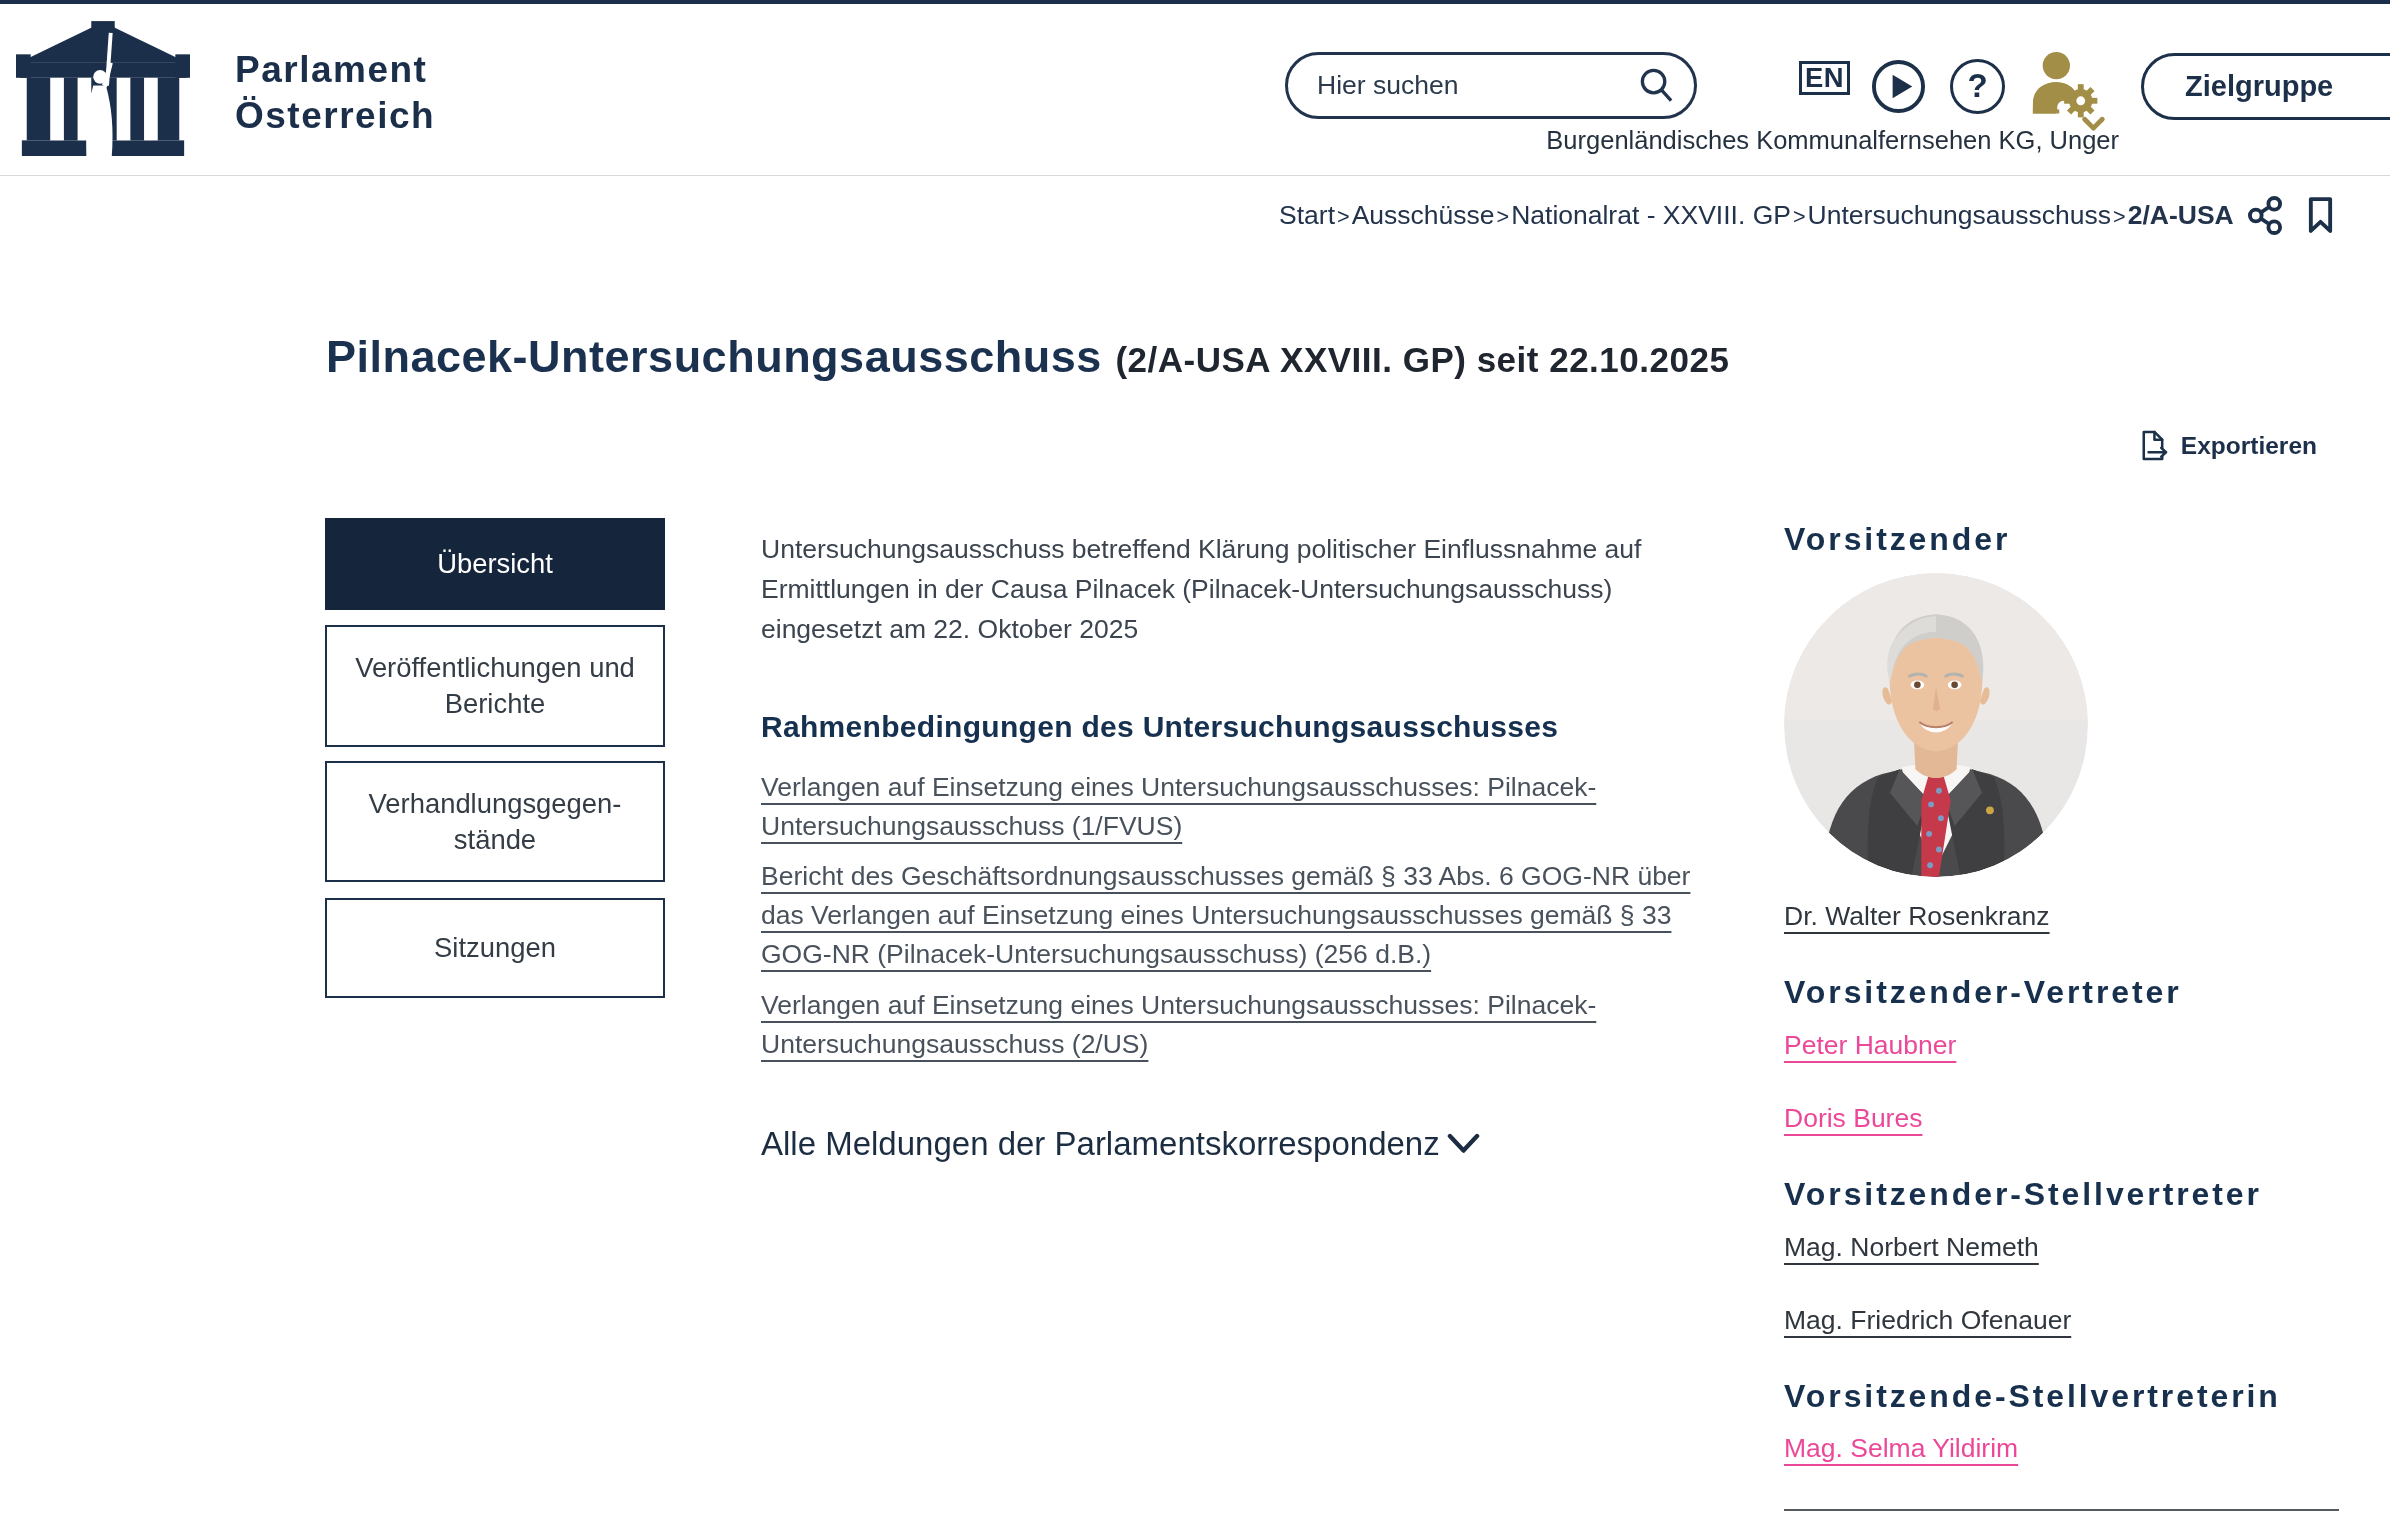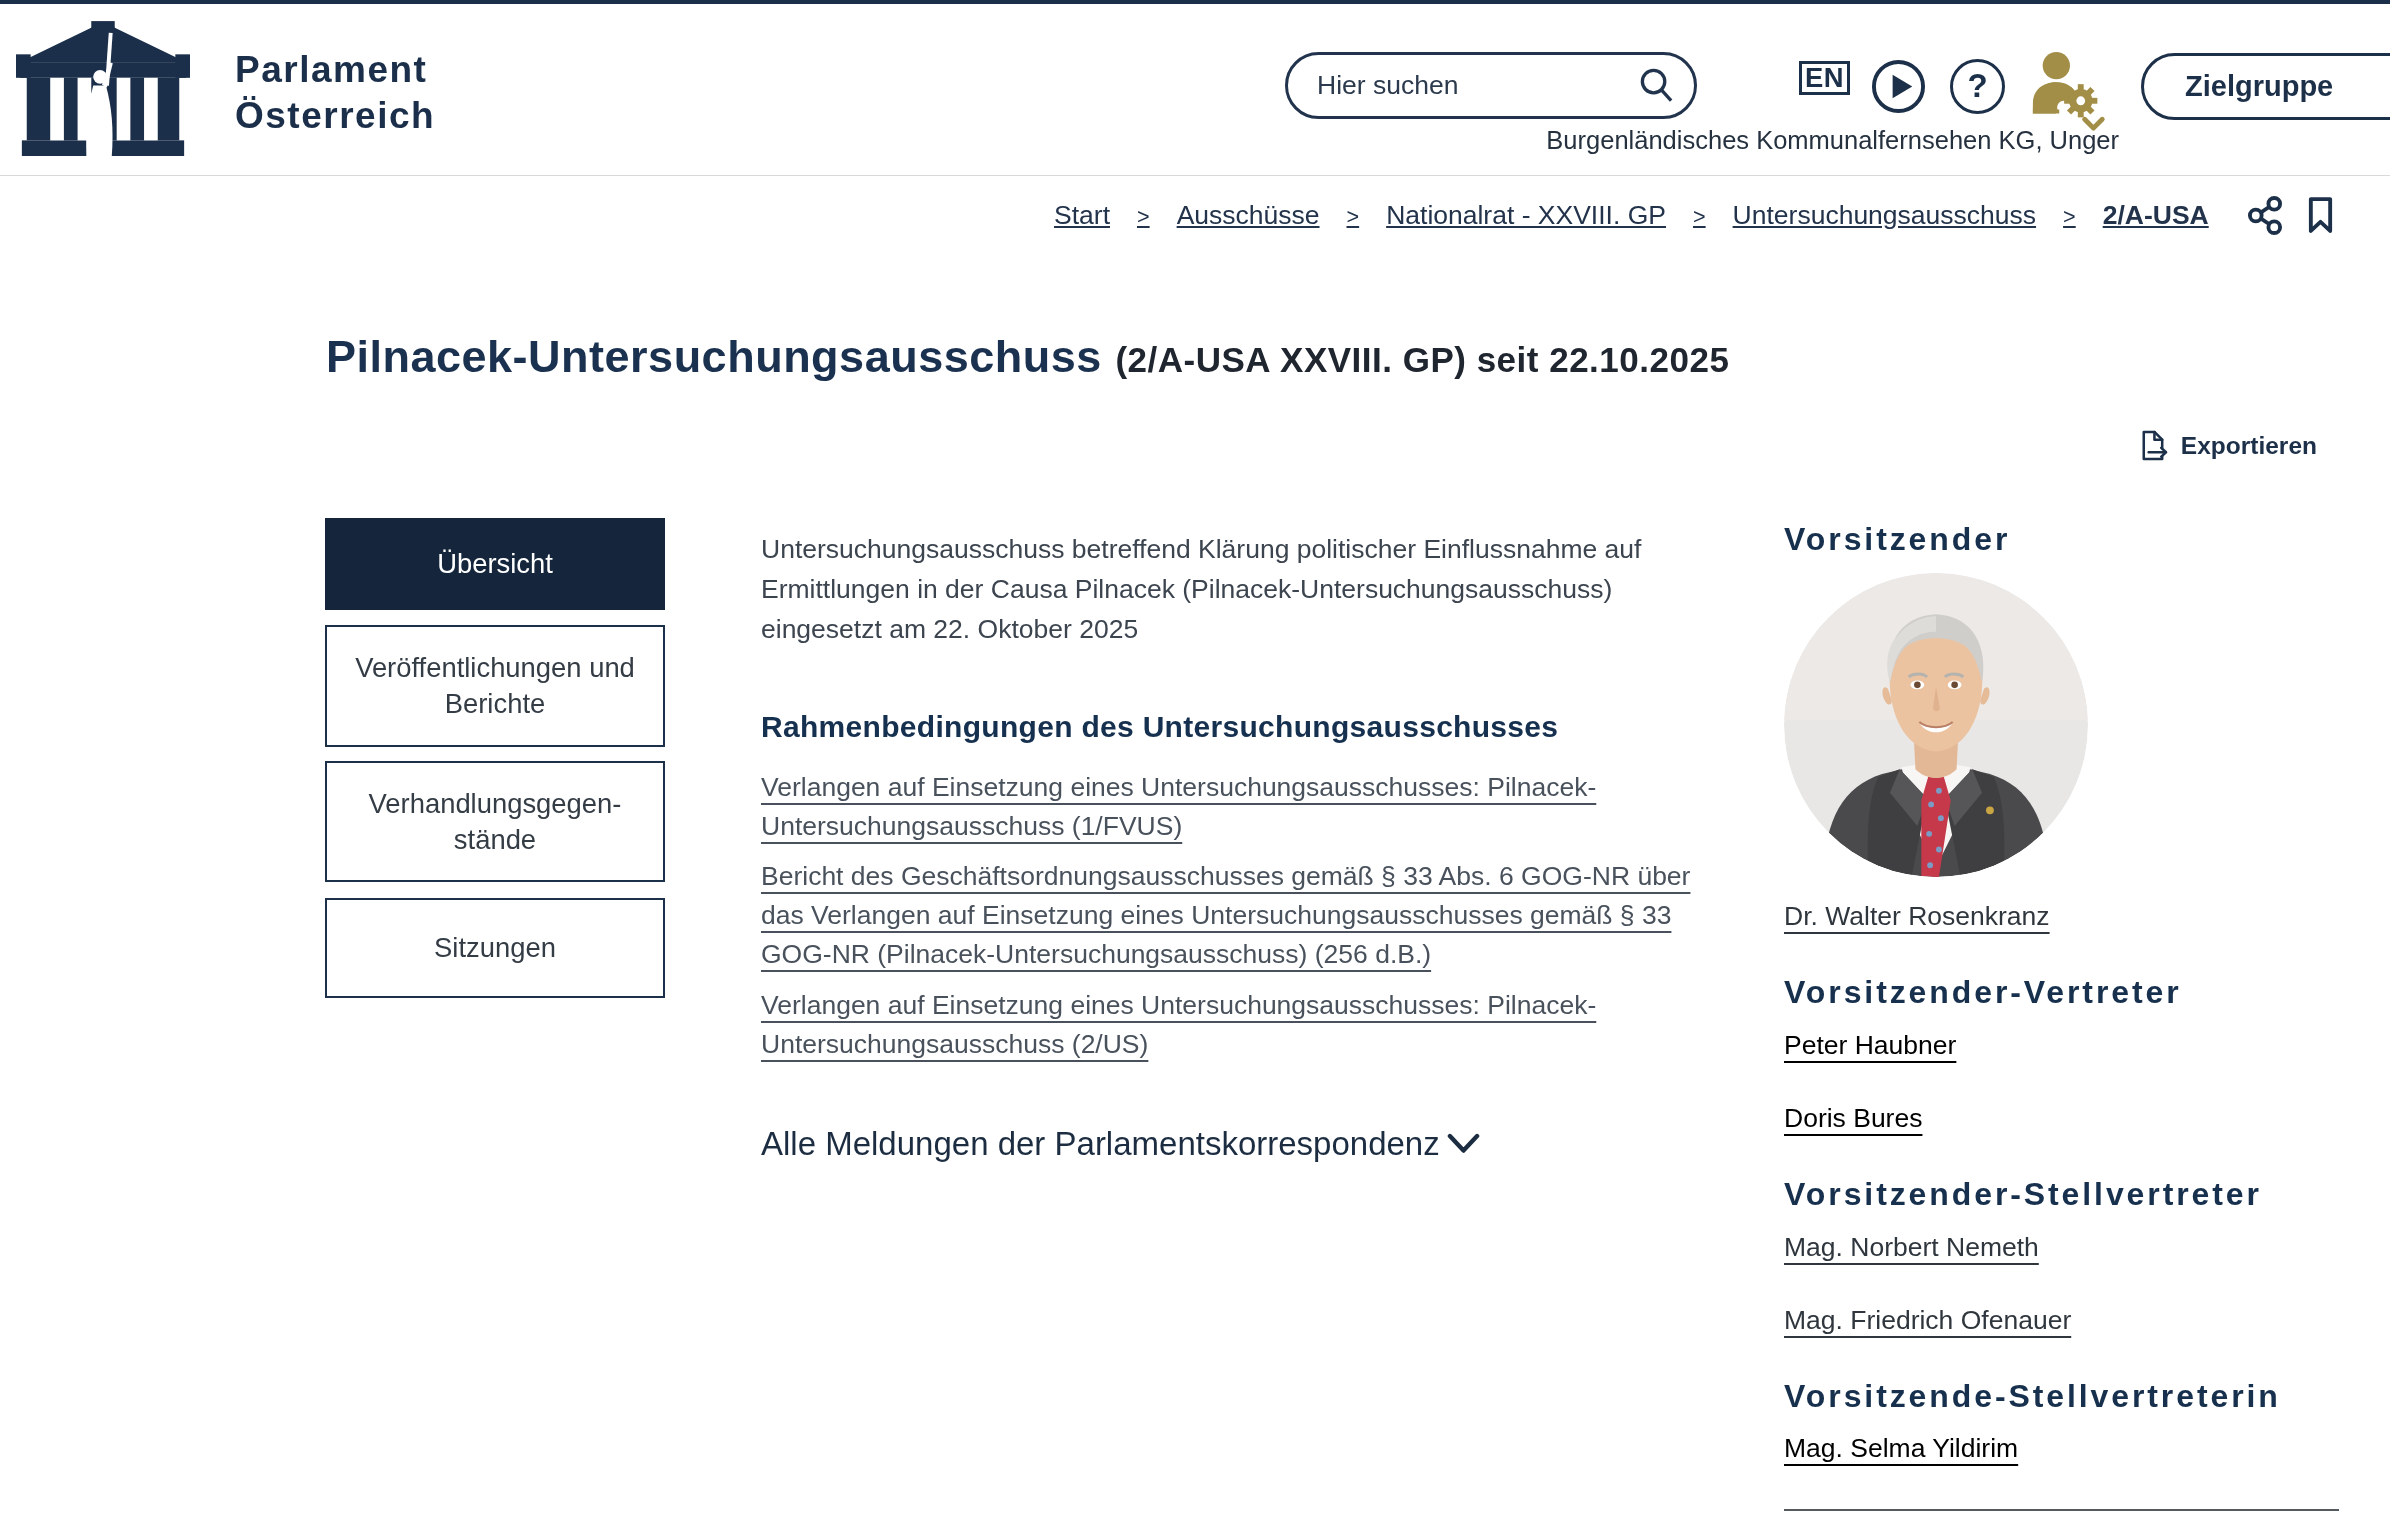--- a/index.html
+++ b/index.html
@@ -24,21 +24,21 @@
   .hdr-icon-btn { position:absolute; display:flex; align-items:center; justify-content:center; background:#fff; cursor:pointer; }
   .en-btn { left:1799px; top:57px; width:51px; height:34px; border:3.9px solid #1d3049; font-size:27.4px; font-weight:700; color:#1d3049; letter-spacing:0.5px; }
   .circle-btn { width:55px; height:55px; border:3.9px solid #1d3049; border-radius:50%; }
   .play-btn { left:1871px; top:55px; }
   .help-btn { left:1950px; top:55px; font-size:33px; font-weight:700; color:#1d3049; }
   .account-btn { left:2025px; top:45px; width:90px; height:84px; border:none; }
   .zielgruppe { position:absolute; left:2141px; top:49px; width:304px; height:67px; border:3.9px solid #1d3049; border-radius:37px; display:flex; align-items:center; padding-left:41px; font-size:29px; font-weight:700; color:#1d3049; background:#fff; cursor:pointer; }
   .loginstatus { position:absolute; top:122px; left:1515px; width:604px; text-align:right; font-size:25.5px; color:#25313f; }
 
   
-  .breadcrumb { position:absolute; top:196px; right:56px; display:flex; align-items:center; gap:27px; font-size:26.5px; color:#22334b;text-decoration:underline; }
+  .breadcrumb { position:absolute; top:196px; right:56px; display:flex; align-items:center; gap:2px; font-size:26.5px; color:#22334b; }
   .breadcrumb a { color:#22334b; text-decoration:none; cursor:pointer; }
   .crumb-sep { font-size:21.6px; color:#22334b; transform:translateY(1px); }
   .crumb-current { font-weight:700; }
   .crumb-icons { display:flex; align-items:center; gap:23.5px; margin-left:11.8px; }
 
   
   .pagetitle { position:absolute; left:326px; top:331px; white-space:nowrap; }
   .pagetitle .t-main { font-size:45px; font-weight:700; color:#1b3150; letter-spacing:0.5px; }
   .pagetitle .t-suffix { font-size:35px; font-weight:700; color:#20262f; margin-left:13.7px; letter-spacing:0.5px; }
 
@@ -60,21 +60,21 @@
   .linklist { margin-top:23.5px; }
   .linklist a { display:block; font-size:26.5px; line-height:39px; color:#49525c; text-decoration:underline; text-underline-offset:6.9px; text-decoration-thickness:1.5px; margin-bottom:11.8px; cursor:pointer; }
   .expander { margin-top:61px; display:flex; align-items:center; gap:7px; font-size:33px; color:#1c2d42; cursor:pointer; }
 
   
   .officials { position:absolute; left:1784px; top:520px; width:555px; }
   .off-h { font-size:32px; font-weight:700; color:#17304e; letter-spacing:2.9px; line-height:39px; }
   .portrait { margin-top:13.7px; width:304px; height:304px; border-radius:50%; overflow:hidden; display:block; }
   .off-link { display:inline-block; font-size:26.5px; line-height:33px; text-decoration:underline; text-underline-offset:6.9px; text-decoration-thickness:1.5px; cursor:pointer; }
   .lnk-dark { color:#2f363d; }
-  .lnk-grey { color:#000000; }
+  .lnk-grey { color:#ec4899; }
   .mt-name { margin-top:23.5px; }
   .mt-h { margin-top:40px; }
   .mt-first { margin-top:16.7px; }
   .mt-next { margin-top:40px; }
   .off-rule { margin-top:44px; border:none; border-top:2px solid #555a5f; width:555px; }
 
   svg { display:block; }
 </style>
 </head>
 <body>

